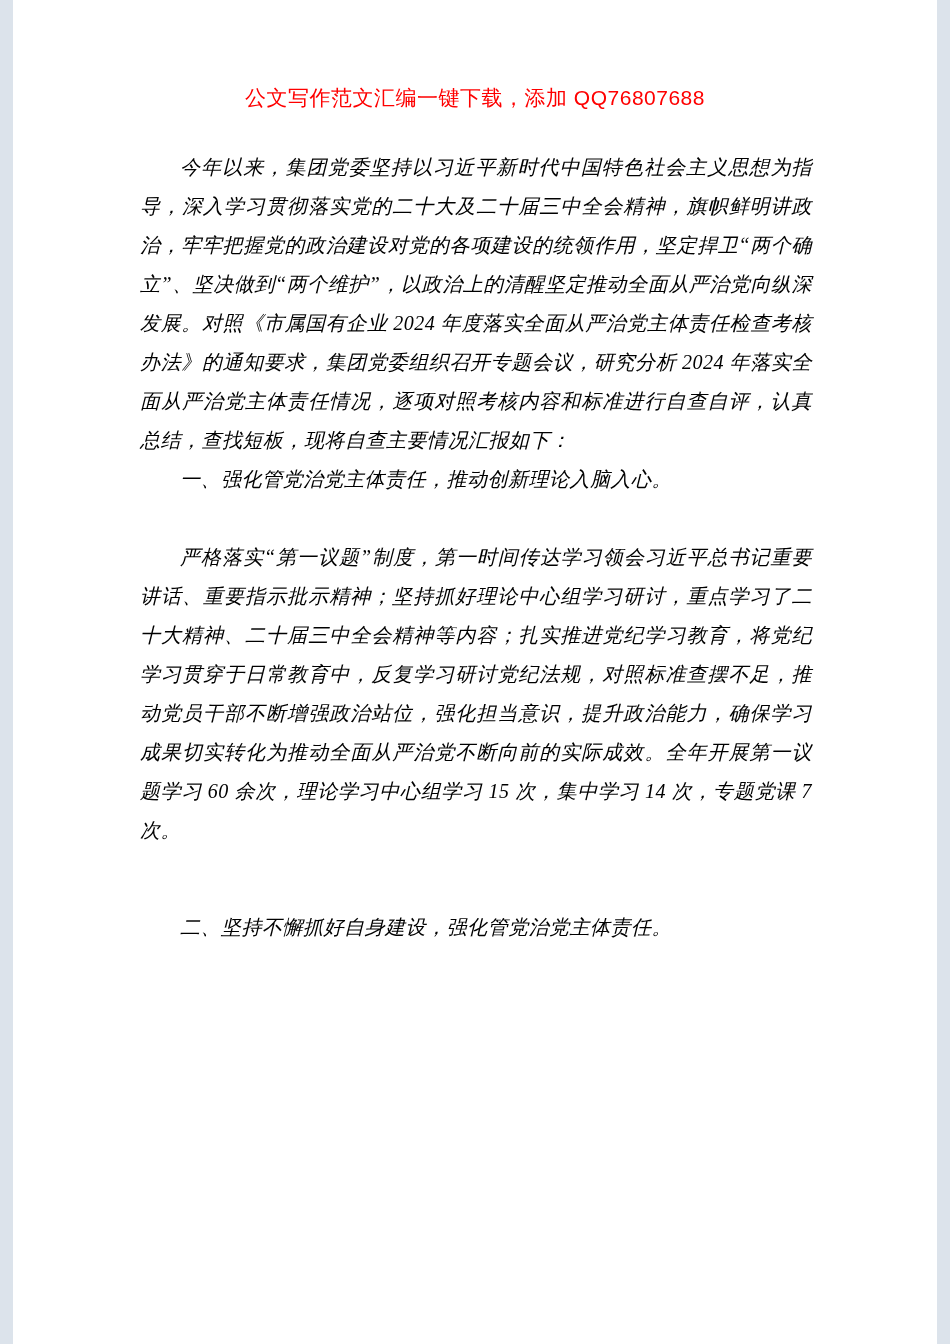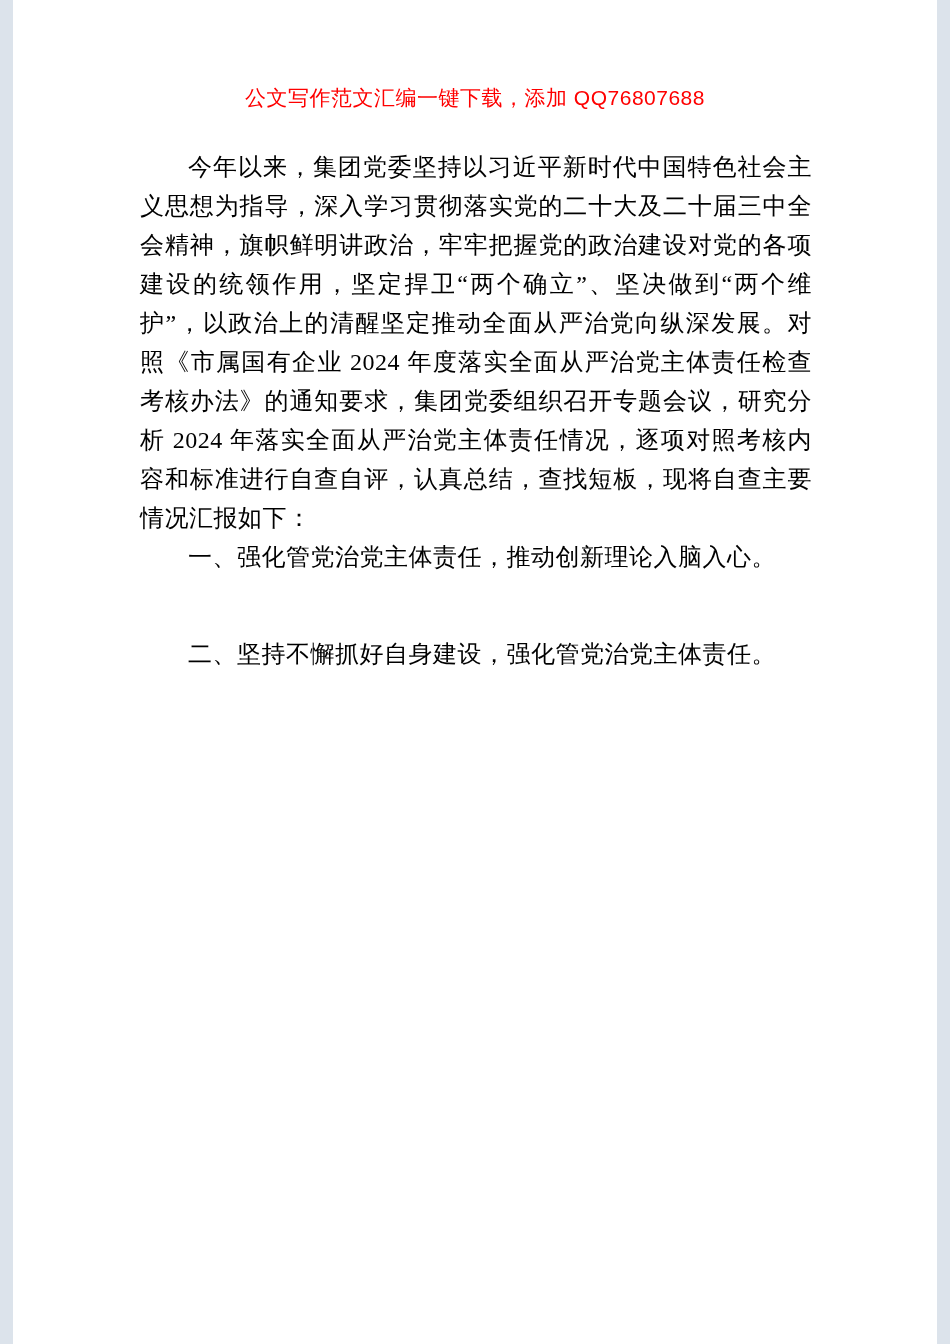--- a/index.html
+++ b/index.html
@@ -50,38 +50,40 @@
     line-height: 1.95;
     letter-spacing: 1px;
   }
 
   .doc-body {
     box-sizing: border-box;
     padding: 36px 138px 0 140px;
   }
   p.para {
     margin: 0;
-    font-size: 24px;
+    font-size: 20px;
     line-height: 39px;
     letter-spacing: 0.5px;
     text-align: justify;
     text-indent: 2em;
+    font-style: italic;
   }
   p.para.gap-small { margin-top: 39px; }
   p.para.gap-large { margin-top: 58px; }
 </style>
 </head>
 <body>
 
 <div class="page">
   <div class="edge-strip left"></div>
   <div class="edge-strip right"></div>
 
   <p class="notice">公文写作范文汇编一键下载，添加 QQ76807688</p>
 
 
   <div class="doc-body">
     <p class="para">今年以来，集团党委坚持以习近平新时代中国特色社会主义思想为指导，深入学习贯彻落实党的二十大及二十届三中全会精神，旗帜鲜明讲政治，牢牢把握党的政治建设对党的各项建设的统领作用，坚定捍卫“两个确立”、坚决做到“两个维护”，以政治上的清醒坚定推动全面从严治党向纵深发展。对照《市属国有企业 2024 年度落实全面从严治党主体责任检查考核办法》的通知要求，集团党委组织召开专题会议，研究分析 2024 年落实全面从严治党主体责任情况，逐项对照考核内容和标准进行自查自评，认真总结，查找短板，现将自查主要情况汇报如下：</p>
     <p class="para">一、强化管党治党主体责任，推动创新理论入脑入心。</p>
+    <p class="para gap-small">严格落实“第一议题”制度，第一时间传达学习领会习近平总书记重要讲话、重要指示批示精神；坚持抓好理论中心组学习研讨，重点学习了二十大精神、二十届三中全会精神等内容；扎实推进党纪学习教育，将党纪学习贯穿于日常教育中，反复学习研讨党纪法规，对照标准查摆不足，推动党员干部不断增强政治站位，强化担当意识，提升政治能力，确保学习成果切实转化为推动全面从严治党不断向前的实际成效。全年开展第一议题学习 60 余次，理论学习中心组学习 15 次，集中学习 14 次，专题党课 7 次。</p>
     <p class="para gap-large">二、坚持不懈抓好自身建设，强化管党治党主体责任。</p>
 
   </div>
 </div>
 
 </body></html>

